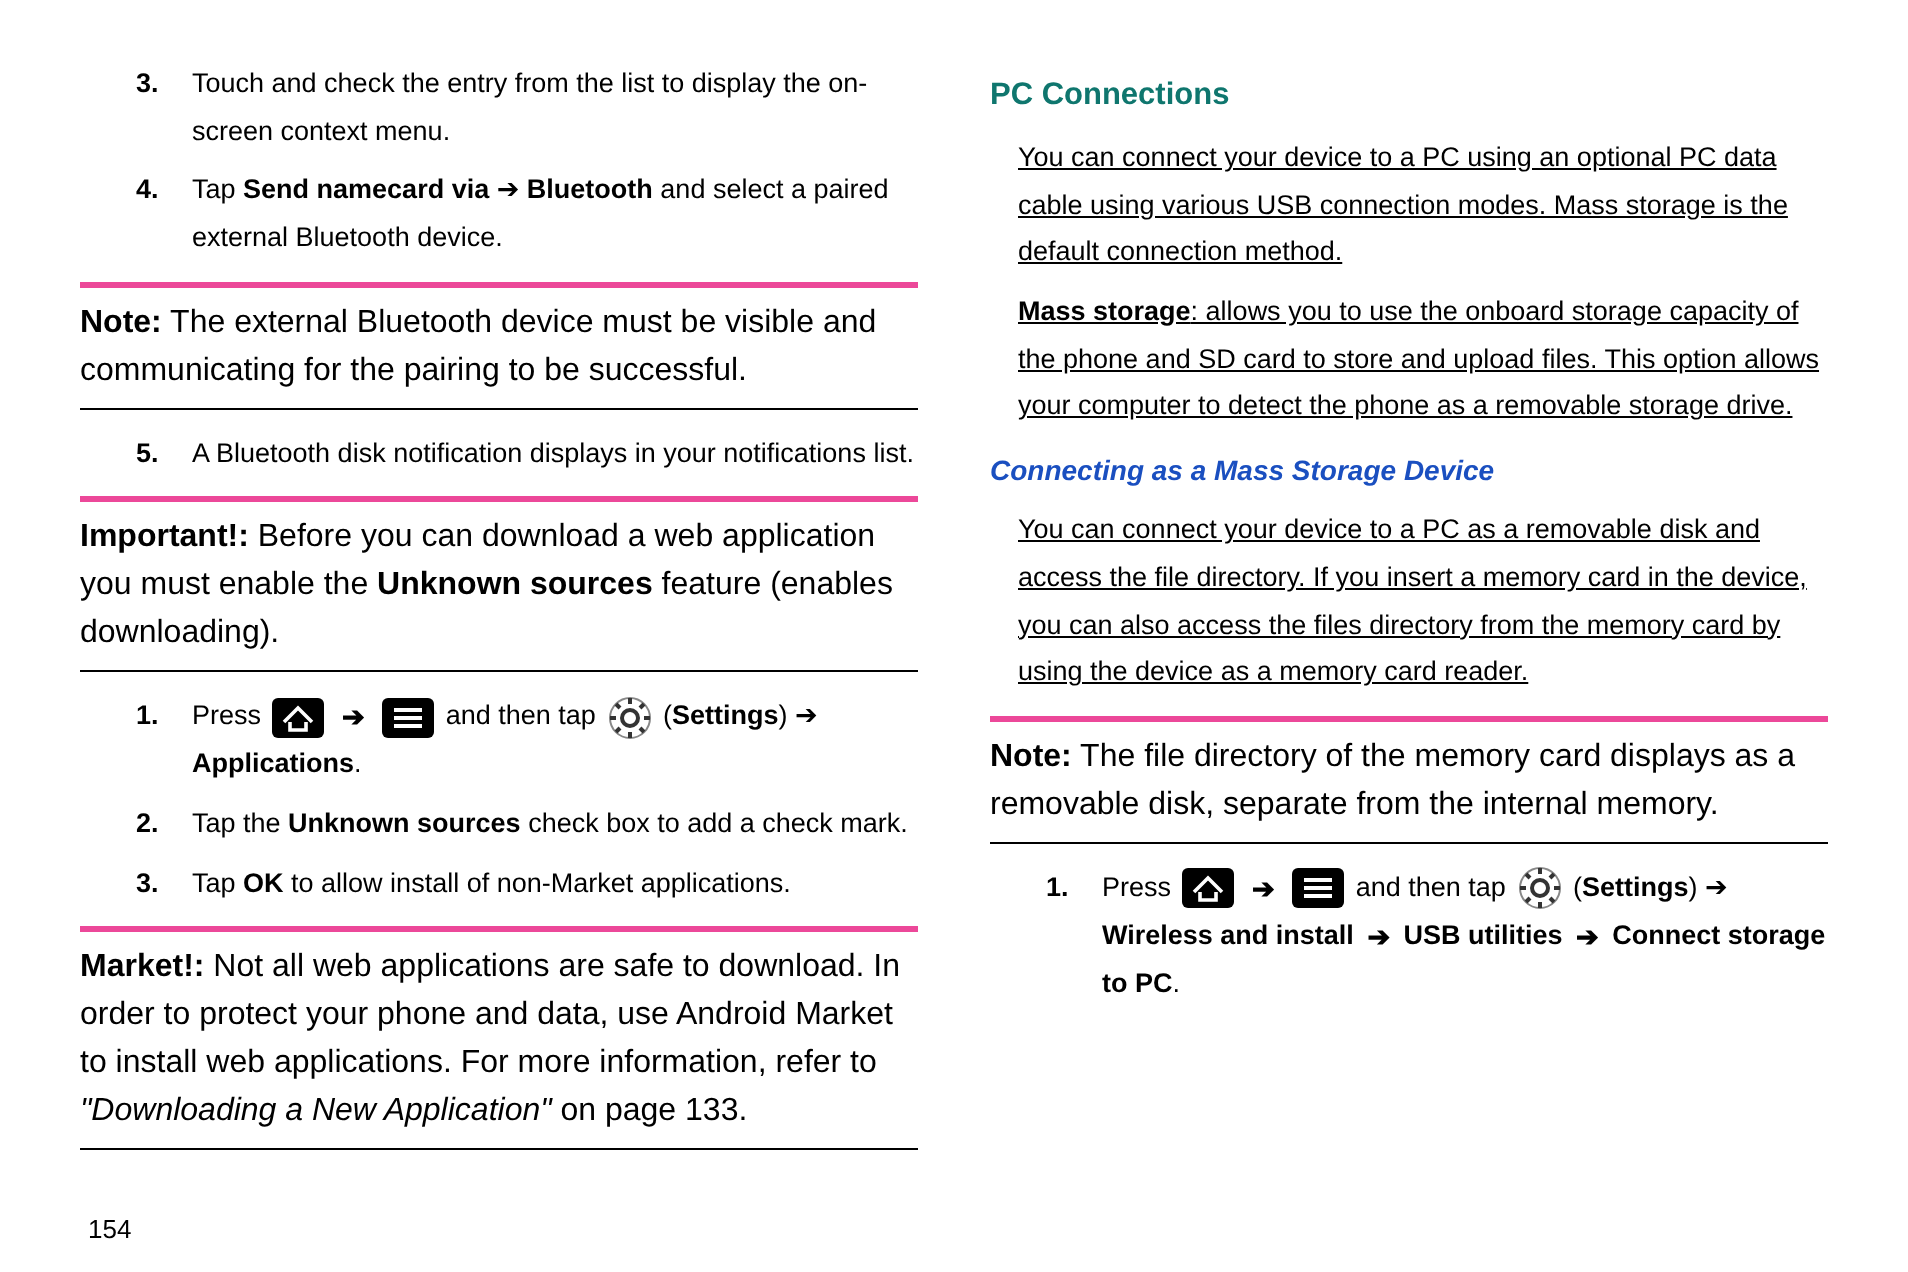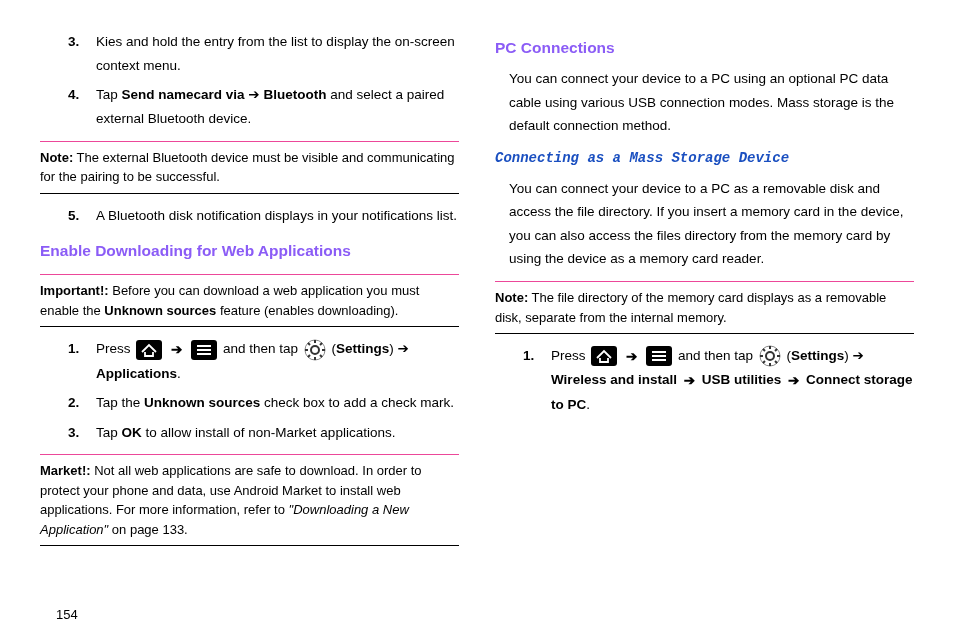--- a/index.html
+++ b/index.html
@@ -26,93 +26,91 @@
     display: flex;
     margin: 6px 0 6px 28px;
   }
   .num-item .num {
     font-weight: bold;
     width: 28px;
     flex-shrink: 0;
   }
   .num-item .txt { flex: 1; }
   .note-box {
-    border-top: 1px solid #ec4899;
+    border-top: 3px solid #ec4899;
     border-bottom: 1px solid #000;
     padding: 6px 0;
     margin: 10px 0;
-    font-size: 13px;
+    font-size: 16px;
     line-height: 1.5;
   }
   .note-box .nb-label { font-weight: bold; }
   h2.blue {
-    color: #8b5cf6;
+    color: #0f766e;
     font-weight: bold;
     font-size: 15.5px;
     margin: 10px 0 6px 0;
   }
   h3.blue-it {
     color: #1a4fc0;
     font-weight: bold;
     font-style: italic;
     font-size: 14px;
     margin: 8px 0 4px 0;
-    font-family: Liberation Mono, monospace;
-  }
-  .para { margin: 6px 0 6px 14px; }
+  }
+  .para { margin: 6px 0 6px 14px; text-decoration: underline; }
   b { font-weight: bold; }
   i { font-style: italic; }
   .icon {
     display: inline-block;
     vertical-align: middle;
     margin: 0 2px;
   }
   .icon svg { display: block; }
   .arrow {
     display: inline-block;
     vertical-align: middle;
     font-weight: bold;
     margin: 0 3px;
   }
   .page-num {
     position: absolute;
     bottom: 14px;
-    left: 56px;
+    left: 44px;
     font-size: 13px;
   }
 </style>
 </head>
 <body>
 
 <div class="page">
 
   <div class="col">
 
     <div class="num-item">
       <span class="num">3.</span>
-      <span class="txt">Kies and hold the entry from the list to display the on-screen context menu.</span>
+      <span class="txt">Touch and check the entry from the list to display the on-screen context menu.</span>
     </div>
 
     <div class="num-item">
       <span class="num">4.</span>
       <span class="txt">
         <span>Tap </span><b>Send namecard via</b><span> ➔ </span><b>Bluetooth</b><span> and select a paired external Bluetooth device.</span>
       </span>
     </div>
 
     <div class="note-box">
       <span class="nb-label">Note:</span><span> The external Bluetooth device must be visible and communicating for the pairing to be successful.</span>
     </div>
 
     <div class="num-item">
       <span class="num">5.</span>
       <span class="txt">A Bluetooth disk notification displays in your notifications list.</span>
     </div>
 
-    <h2 class="blue">Enable Downloading for Web Applications</h2>
 
     <div class="note-box">
       <span class="nb-label">Important!:</span><span> Before you can download a web application you must enable the </span><b>Unknown sources</b><span> feature (enables downloading).</span>
     </div>
 
     <div class="num-item">
       <span class="num">1.</span>
       <span class="txt">
         <span>Press </span>
         <span class="icon">
@@ -170,20 +168,23 @@
     </div>
 
   </div>
 
   <div class="col">
 
     <h2 class="blue">PC Connections</h2>
 
     <div class="para">You can connect your device to a PC using an optional PC data cable using various USB connection modes. Mass storage is the default connection method.</div>
 
+    <div class="para">
+      <b>Mass storage</b><span>: allows you to use the onboard storage capacity of the phone and SD card to store and upload files. This option allows your computer to detect the phone as a removable storage drive.</span>
+    </div>
 
 
     <h3 class="blue-it">Connecting as a Mass Storage Device</h3>
 
     <div class="para">You can connect your device to a PC as a removable disk and access the file directory. If you insert a memory card in the device, you can also access the files directory from the memory card by using the device as a memory card reader.</div>
 
     <div class="note-box">
       <span class="nb-label">Note:</span><span> The file directory of the memory card displays as a removable disk, separate from the internal memory.</span>
     </div>
 

